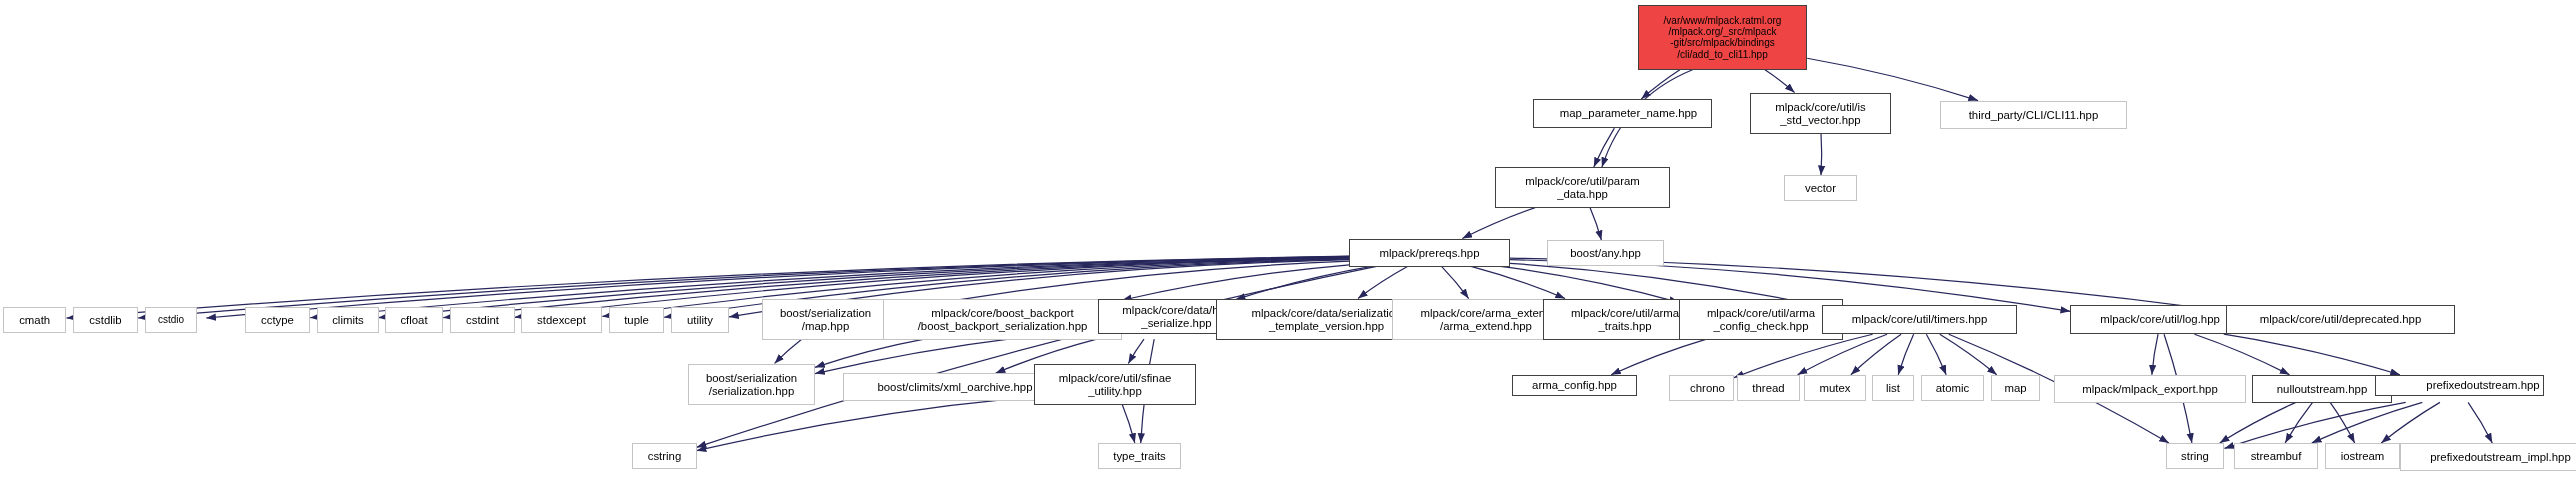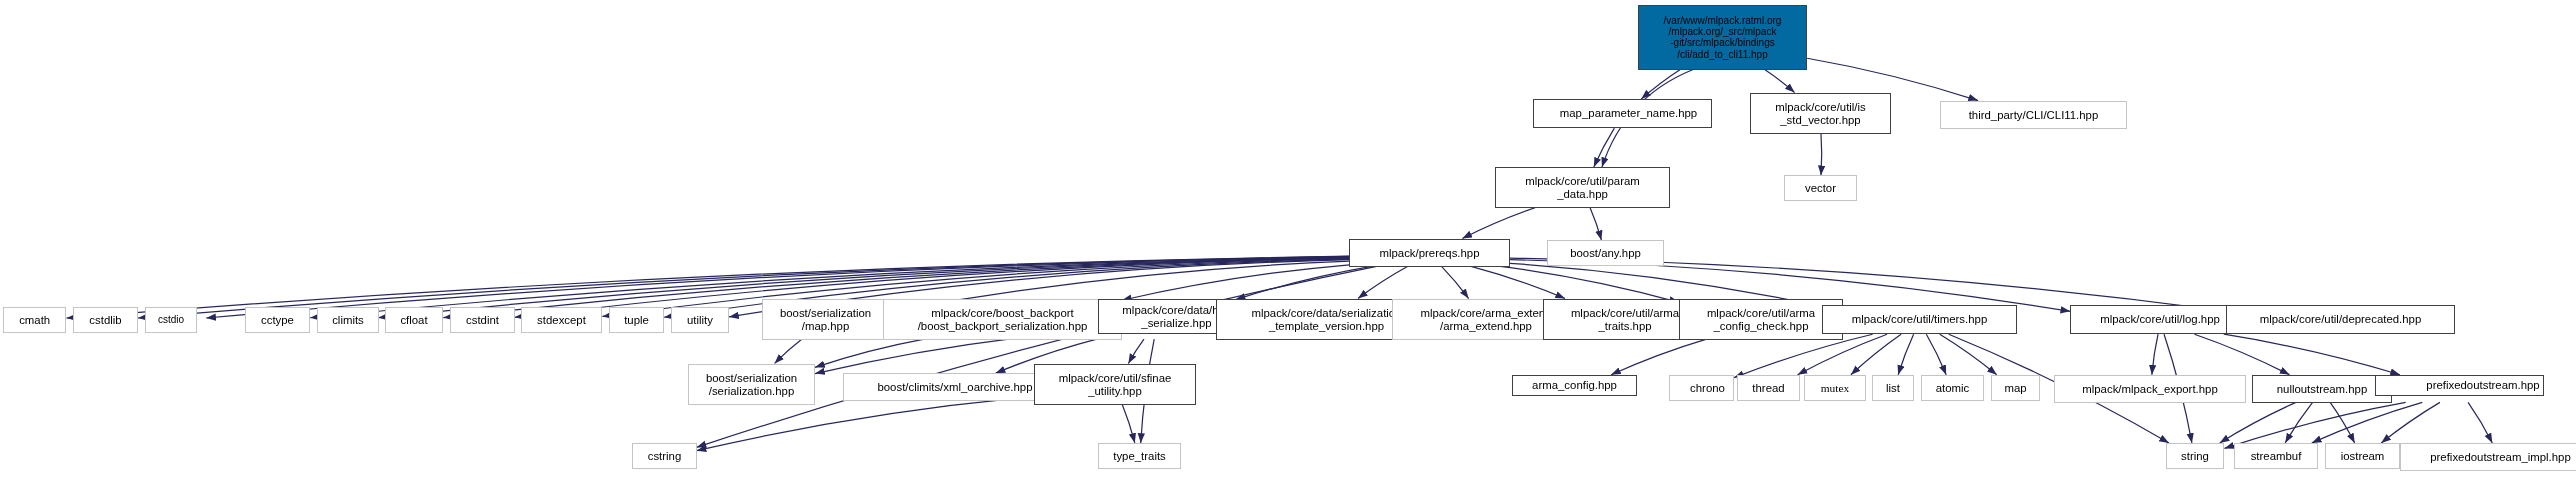--- a/index.html
+++ b/index.html
@@ -3,21 +3,21 @@
 <meta charset="utf-8">
 <style>
   html,body{margin:0;padding:0;background:#ffffff;}
   body{font-family:"Liberation Sans", sans-serif;}
   #graph{position:relative;width:2576px;height:477px;overflow:hidden;background:#fff;}
   svg.edges{position:absolute;left:0;top:0;width:2576px;height:477px;pointer-events:none;}
   .node{position:absolute;box-sizing:border-box;display:flex;align-items:center;justify-content:center;
         text-align:center;background:#ffffff;border:0.8px solid #c4c4c4;color:#000;line-height:1.12;
         font-family:"Liberation Sans", sans-serif;white-space:pre-line;}
   .node.hdr{border:1.3px solid #404040;}
-  .node.root{background:#0369a1;border:1.3px solid #404040;}
+  .node.root{background:#ef4444;border:1.3px solid #404040;}
   .node .lbl{display:block;padding:0 2.4px;}
 </style>
 </head>
 <body>
 
 <div id="graph">
   <svg class="edges" id="edge-layer" viewBox="0 0 3173 588" preserveAspectRatio="none">
     <defs>
       <marker id="arrow" markerWidth="9" markerHeight="9" refX="8" refY="3" orient="auto" markerUnits="strokeWidth">
         <path d="M0,0 L0,6 L8,3 z" fill="#27275c"></path>
@@ -124,21 +124,21 @@
       <div class="node hdr" style="left: 2070px; top: 305px; width: 180px; height: 29px; font-size: 11.4px;"><span class="lbl">mlpack/core/util/log.hpp</span></div>
       <div class="node hdr" style="left: 2226px; top: 305px; width: 229px; height: 29px; font-size: 11.4px;"><span class="lbl">mlpack/core/util/deprecated.hpp</span></div>
       <div class="node sys" style="left: 688px; top: 364px; width: 127px; height: 41px; font-size: 11.4px;"><span class="lbl">boost/serialization
 /serialization.hpp</span></div>
       <div class="node sys" style="left: 843px; top: 373px; width: 224px; height: 28px; font-size: 11.4px;"><span class="lbl">boost/climits/xml_oarchive.hpp</span></div>
       <div class="node hdr" style="left: 1034px; top: 364px; width: 162px; height: 41px; font-size: 11.4px;"><span class="lbl">mlpack/core/util/sfinae
 _utility.hpp</span></div>
       <div class="node hdr" style="left: 1512px; top: 375px; width: 125px; height: 21px; font-size: 11.4px;"><span class="lbl">arma_config.hpp</span></div>
       <div class="node sys" style="left: 1669px; top: 375px; width: 65px; height: 26px; font-size: 11.4px; padding-left: 12px;"><span class="lbl">chrono</span></div>
       <div class="node sys" style="left: 1737px; top: 375px; width: 63px; height: 26px; font-size: 11.4px;"><span class="lbl">thread</span></div>
-      <div class="node sys" style="left: 1804px; top: 375px; width: 62px; height: 26px; font-size: 11.4px; font-family: Liberation Serif, serif;"><span class="lbl">mutex</span></div>
+      <div class="node sys" style="left: 1804px; top: 375px; width: 62px; height: 26px; font-size: 11.4px;"><span class="lbl">mutex</span></div>
       <div class="node sys" style="left: 1872px; top: 375px; width: 42px; height: 26px; font-size: 11.4px;"><span class="lbl">list</span></div>
       <div class="node sys" style="left: 1921px; top: 375px; width: 63px; height: 26px; font-size: 11.4px;"><span class="lbl">atomic</span></div>
       <div class="node sys" style="left: 1991px; top: 375px; width: 49px; height: 26px; font-size: 11.4px;"><span class="lbl">map</span></div>
       <div class="node sys" style="left: 2054px; top: 375px; width: 192px; height: 28px; font-size: 11.4px;"><span class="lbl">mlpack/mlpack_export.hpp</span></div>
       <div class="node hdr" style="left: 2252px; top: 375px; width: 140px; height: 28px; font-size: 11.4px;"><span class="lbl">nulloutstream.hpp</span></div>
       <div class="node hdr" style="left: 2375px; top: 375px; width: 169px; height: 21px; font-size: 11.4px; padding-left: 47px;"><span class="lbl">prefixedoutstream.hpp</span></div>
       <div class="node sys" style="left: 632px; top: 443px; width: 65px; height: 26px; font-size: 11.4px;"><span class="lbl">cstring</span></div>
       <div class="node sys" style="left: 1098px; top: 443px; width: 83px; height: 26px; font-size: 11.4px;"><span class="lbl">type_traits</span></div>
       <div class="node sys" style="left: 2166px; top: 443px; width: 58px; height: 26px; font-size: 11.4px;"><span class="lbl">string</span></div>
       <div class="node sys" style="left: 2234px; top: 443px; width: 84px; height: 26px; font-size: 11.4px;"><span class="lbl">streambuf</span></div>

